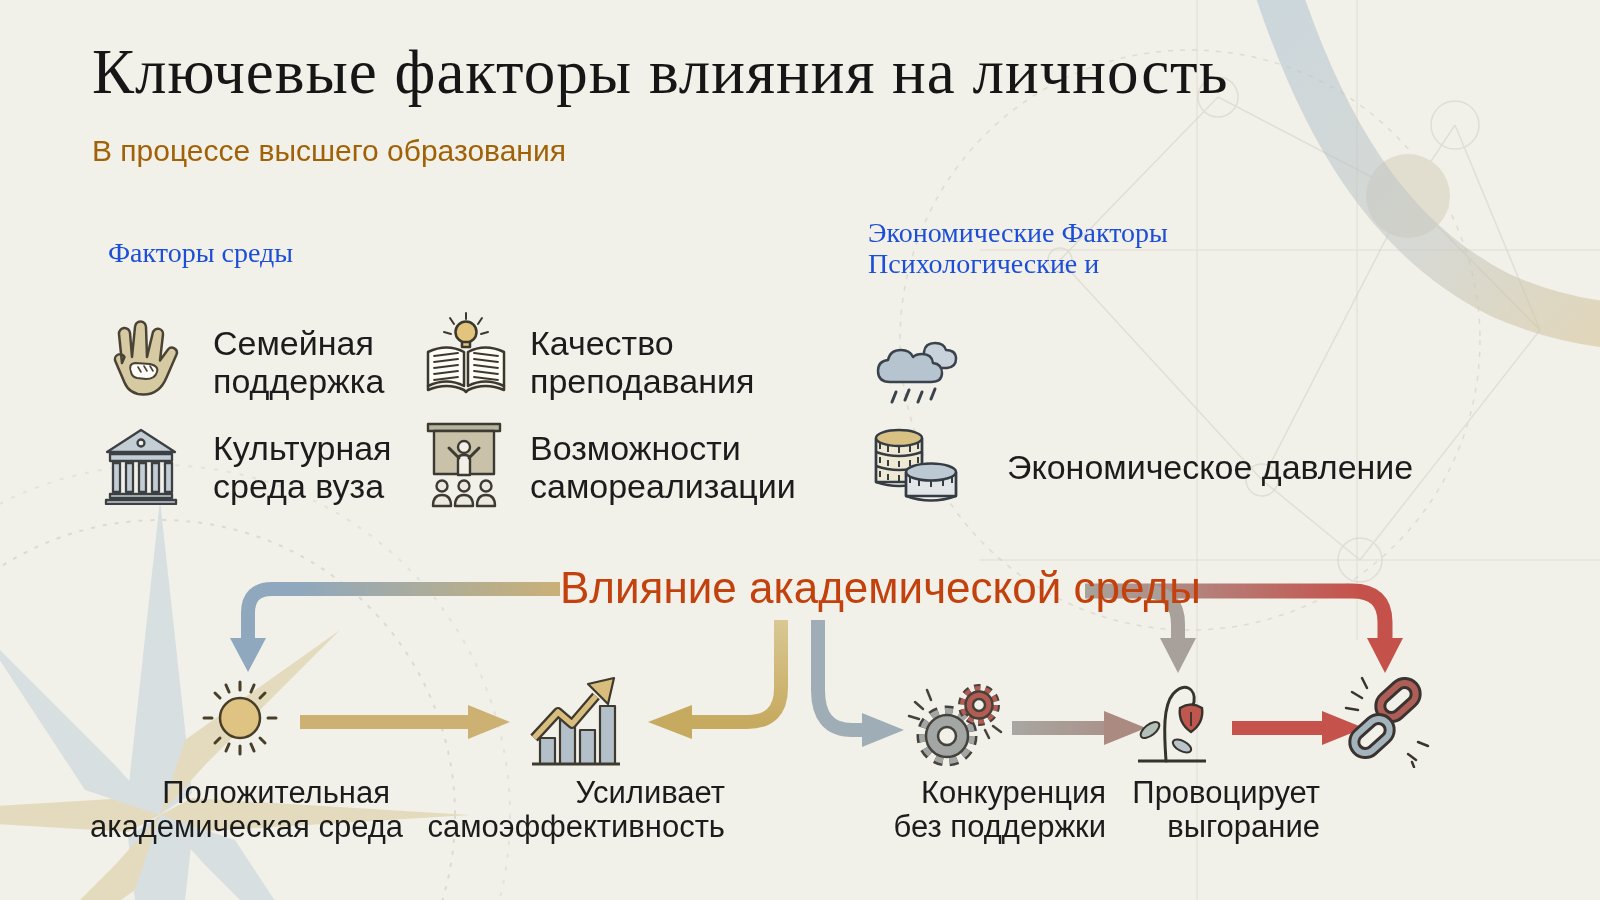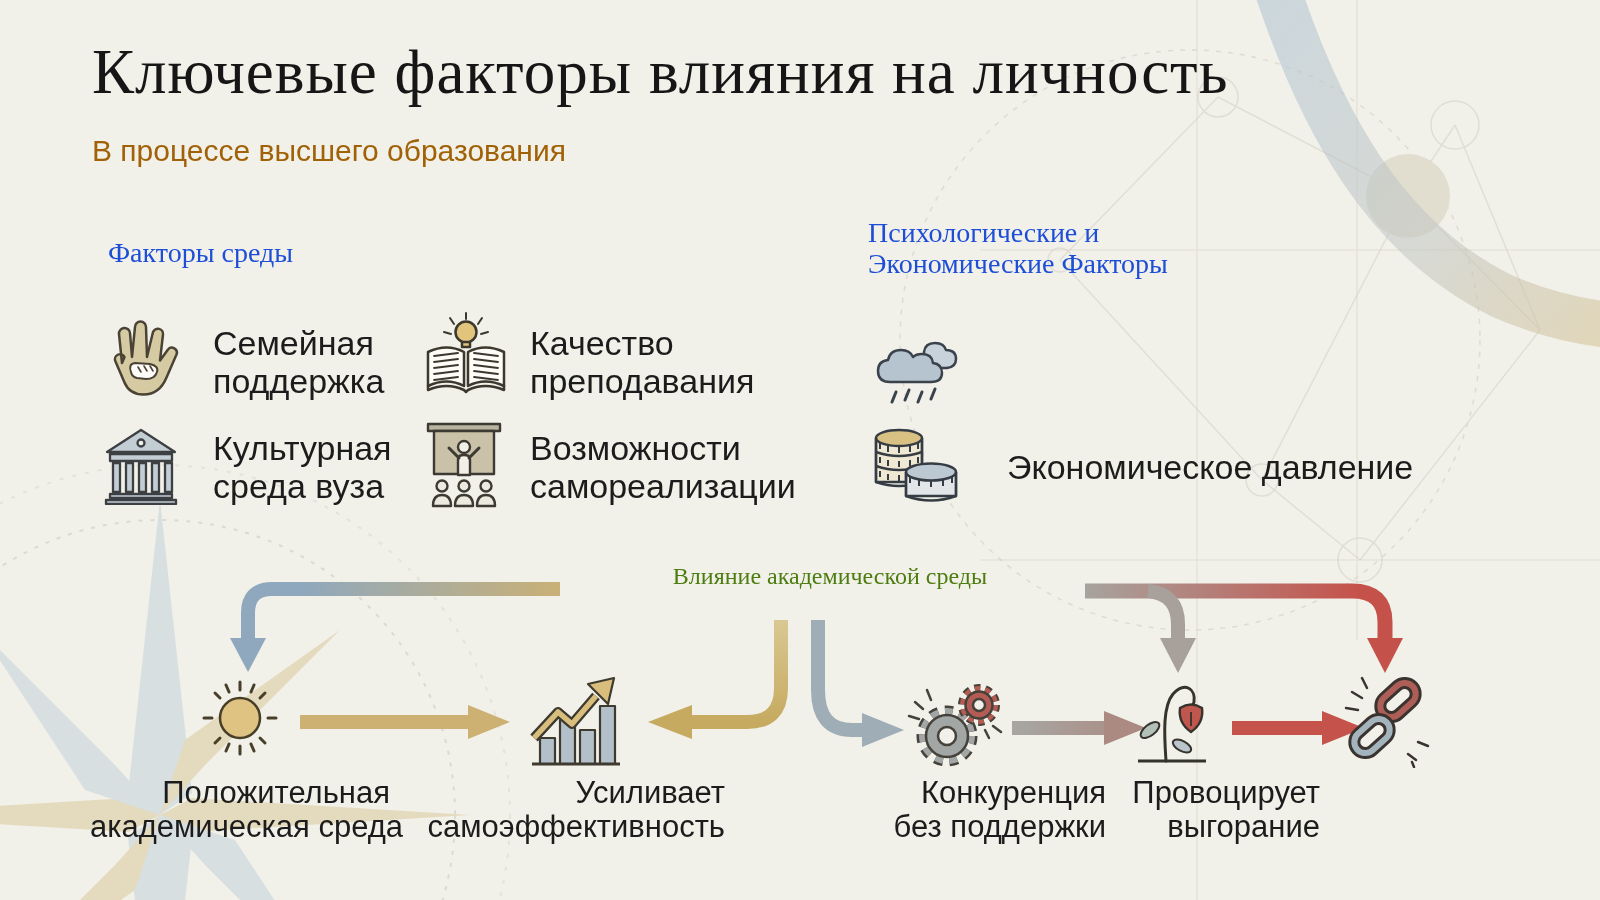--- a/index.html
+++ b/index.html
@@ -15,21 +15,21 @@
   .title{
     font-family:"Liberation Serif","DejaVu Serif",serif;
     font-size:63px;letter-spacing:1px;color:#161616;white-space:nowrap;
   }
   .subtitle{font-size:30px;color:#a16207;white-space:nowrap;}
   .section-heading{
     font-family:"Liberation Serif","DejaVu Serif",serif;
     font-size:28px;color:#1d4ed8;white-space:nowrap;line-height:1.1;
   }
   .item-label{font-size:34px;line-height:38px;color:#1c1c1c;white-space:nowrap;}
-  .center-label{font-size:24px;color:#4d7c0f;text-align:center;white-space:nowrap;font-family:Liberation Serif, serif;}
+  .center-label{font-size:44px;color:#c2410c;text-align:center;white-space:nowrap;}
   .node-label{font-size:31px;line-height:34px;text-align:right;color:#1c1c1c;white-space:nowrap;}
 </style>
 </head>
 <body>
 
 <div class="stage">
 
   <svg class="abs" style="left:0;top:0;" width="1600" height="900" viewBox="0 0 1600 900">
 
     <g stroke="#dcd9cc" stroke-width="1.5" opacity="0.55">
@@ -218,22 +218,22 @@
           <path d="M55,88 q0,-11 9,-11 q9,0 9,11 z"></path>
       </g>
     </g>
   </svg>
   <div class="abs item-label" style="left:530px;top:429px;">
     <div>Возможности</div>
     <div>самореализации</div>
   </div>
 
   <div class="abs section-heading" style="left:868px;top:218px;">
+    <div>Экономические Факторы</div>
     <div>Психологические и</div>
-    <div>Экономические Факторы</div>
   </div>
 
   <svg class="abs" style="left:872px;top:326px;" width="92" height="88" viewBox="0 0 92 88">
     <g stroke="#3a424c" stroke-width="2.5" stroke-linejoin="round" stroke-linecap="round">
       <path fill="#c8d2da" d="M52,26 q1,-9 11,-9 q9,0 11,7 q10,0 10,9 q0,8 -9,9 l-22,0 z"></path>
       <path fill="#b6c4d0" d="M18,56 q-12,0 -12,-11 q0,-10 10,-11 q2,-10 13,-10 q9,0 12,7 q3,-3 9,-3 q10,0 11,9 q9,1 9,10 q0,9 -11,9 z"></path>
       <g stroke-width="3">
         <line x1="24" y1="66" x2="20" y2="76"></line>
         <line x1="37" y1="64" x2="33" y2="74"></line>
         <line x1="50" y1="66" x2="46" y2="76"></line>

